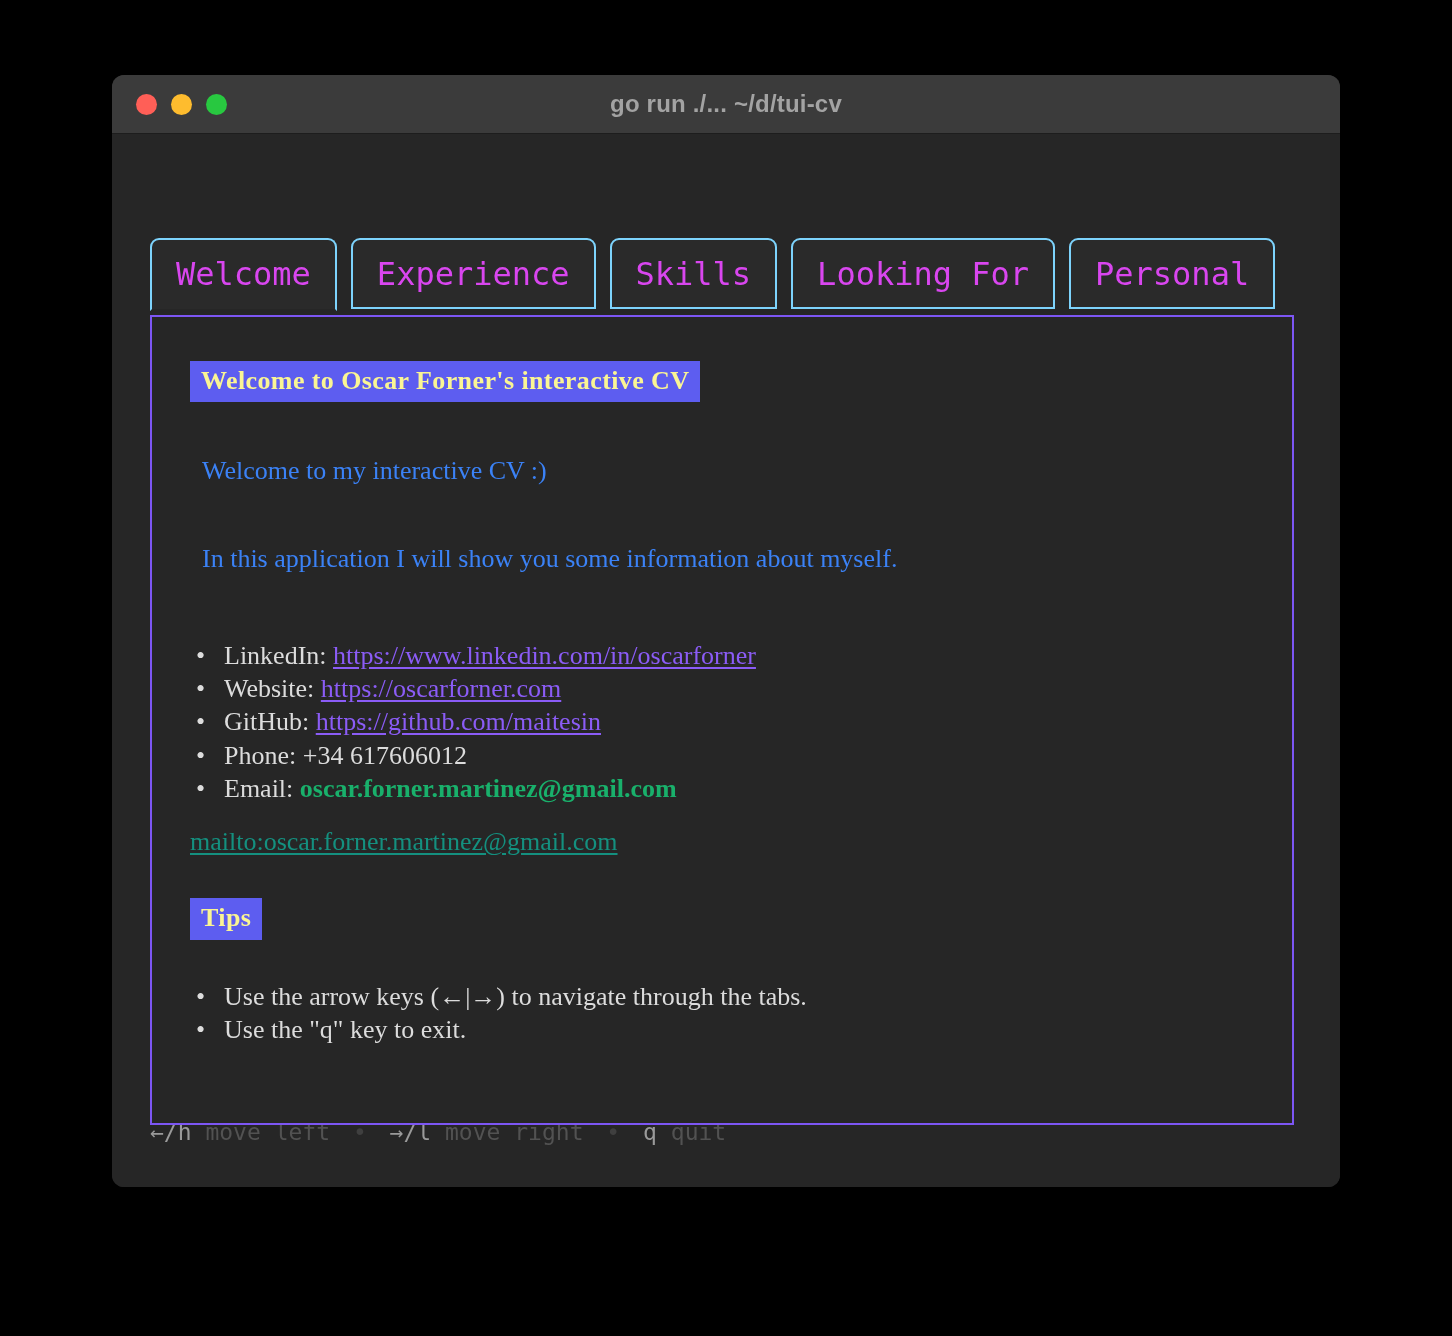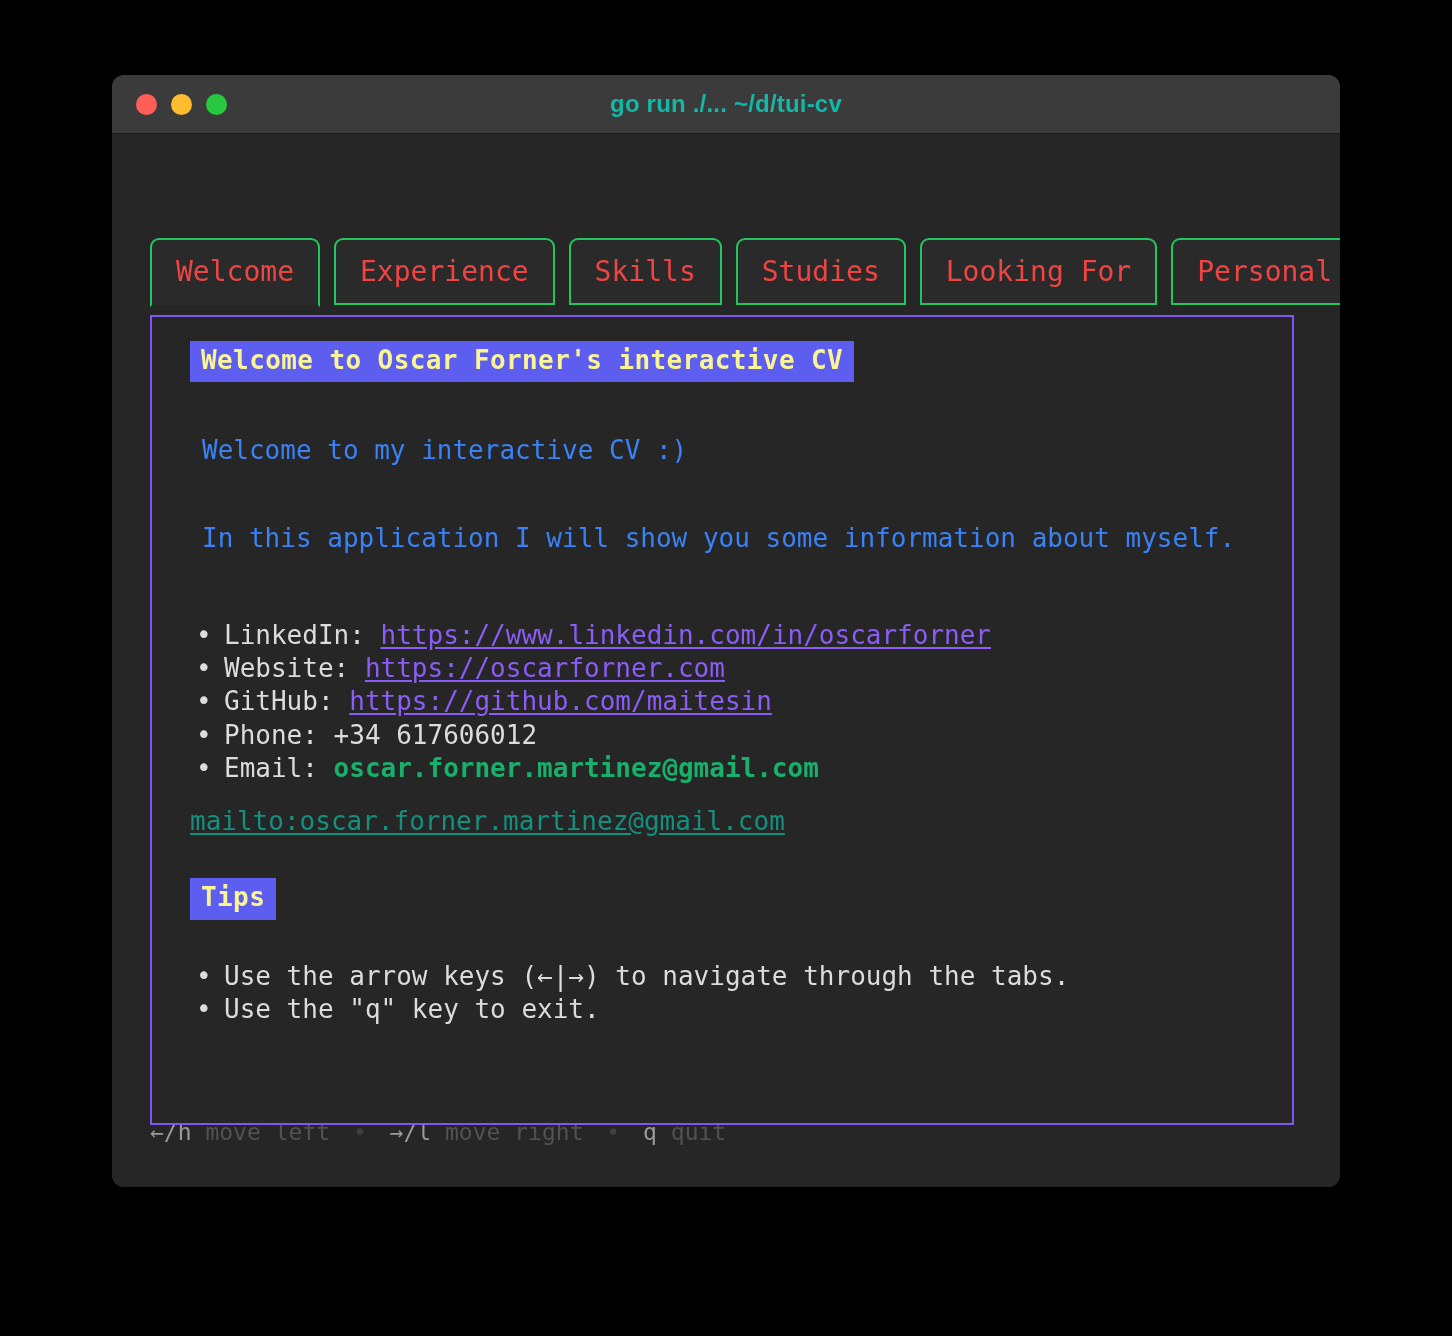--- a/index.html
+++ b/index.html
@@ -51,21 +51,21 @@
   .light.green  { background: #28c840; }
 
   .title {
     position: absolute;
     left: 0;
     right: 0;
     text-align: center;
     font-family: "Liberation Sans", sans-serif;
     font-weight: bold;
     font-size: 24px;
-    color: #14b8a6;
+    color: #a3a3a3;
     letter-spacing: 0.2px;
     pointer-events: none;
   }
 
   
   .term {
     position: relative;
     height: calc(100% - 59px);
     background: #262626;
     font-family: "DejaVu Sans Mono", monospace;
@@ -73,24 +73,24 @@
 
   
   .tabs {
     position: absolute;
     left: 38px;
     top: 104px;
     display: flex;
     align-items: flex-end;
   }
   .tab {
-    border: 2px solid #22c55e;
+    border: 2px solid #7dd3fc;
     border-radius: 9px 9px 0 0;
-    color: #ef4444;
-    font-size: 28px;
+    color: #d946ef;
+    font-size: 32px;
     line-height: 1;
     padding: 18px 24px 17px 24px;
     background: #2a2a2a;
     margin-right: 14px;
     position: relative;
     white-space: nowrap;
   }
   .tab.active {
     border-bottom: 2px solid #262626;
     margin-bottom: -2px;
@@ -106,24 +106,25 @@
     left: 38px;
     top: 181px;
     width: 1144px;
     height: 810px;
     border: 2px solid #7d56f4;
     background: #262626;
     box-sizing: border-box;
     z-index: 1;
   }
   .panel-inner {
-    padding: 24px 38px 0 38px;
+    padding: 44px 38px 0 38px;
     color: #dcdcdc;
     font-size: 26px;
     line-height: 1.28;
+    font-family: Liberation Serif, serif;
   }
 
   .hl {
     display: inline-block;
     background: #5d5df0;
     color: #faf594;
     font-weight: bold;
     padding: 3px 11px 5px 11px;
     font-size: 26px;
     letter-spacing: 0.4px;
@@ -200,23 +201,20 @@
 
     <div class="tabs">
       <div class="tab active">
         <span>Welcome</span>
       </div>
       <div class="tab">
         <span>Experience</span>
       </div>
       <div class="tab">
         <span>Skills</span>
-      </div>
-      <div class="tab">
-        <span>Studies</span>
       </div>
       <div class="tab">
         <span>Looking For</span>
       </div>
       <div class="tab">
         <span>Personal</span>
       </div>
     </div>
 
     <div class="panel">

